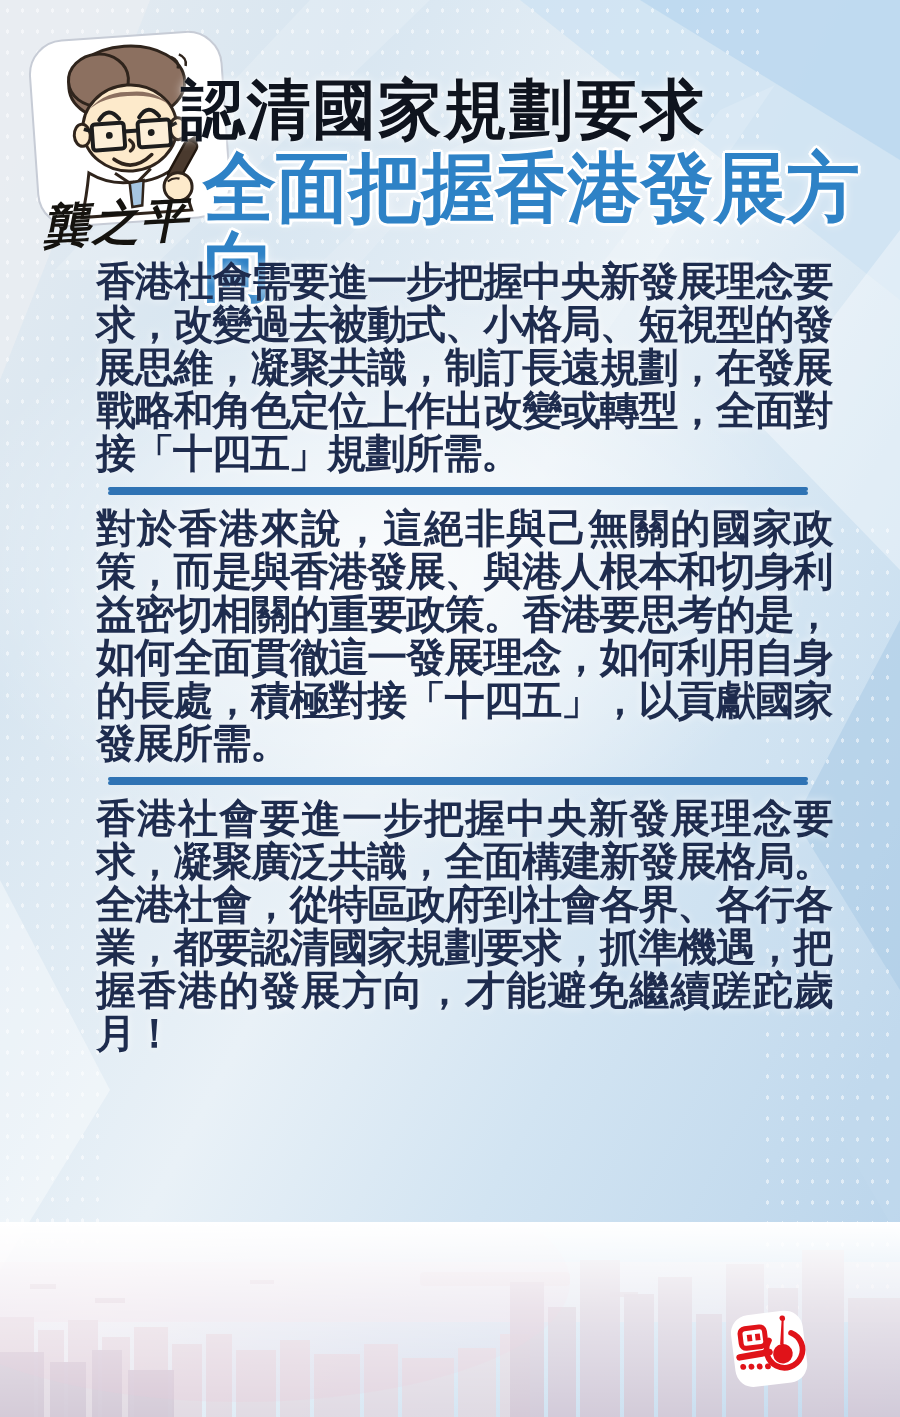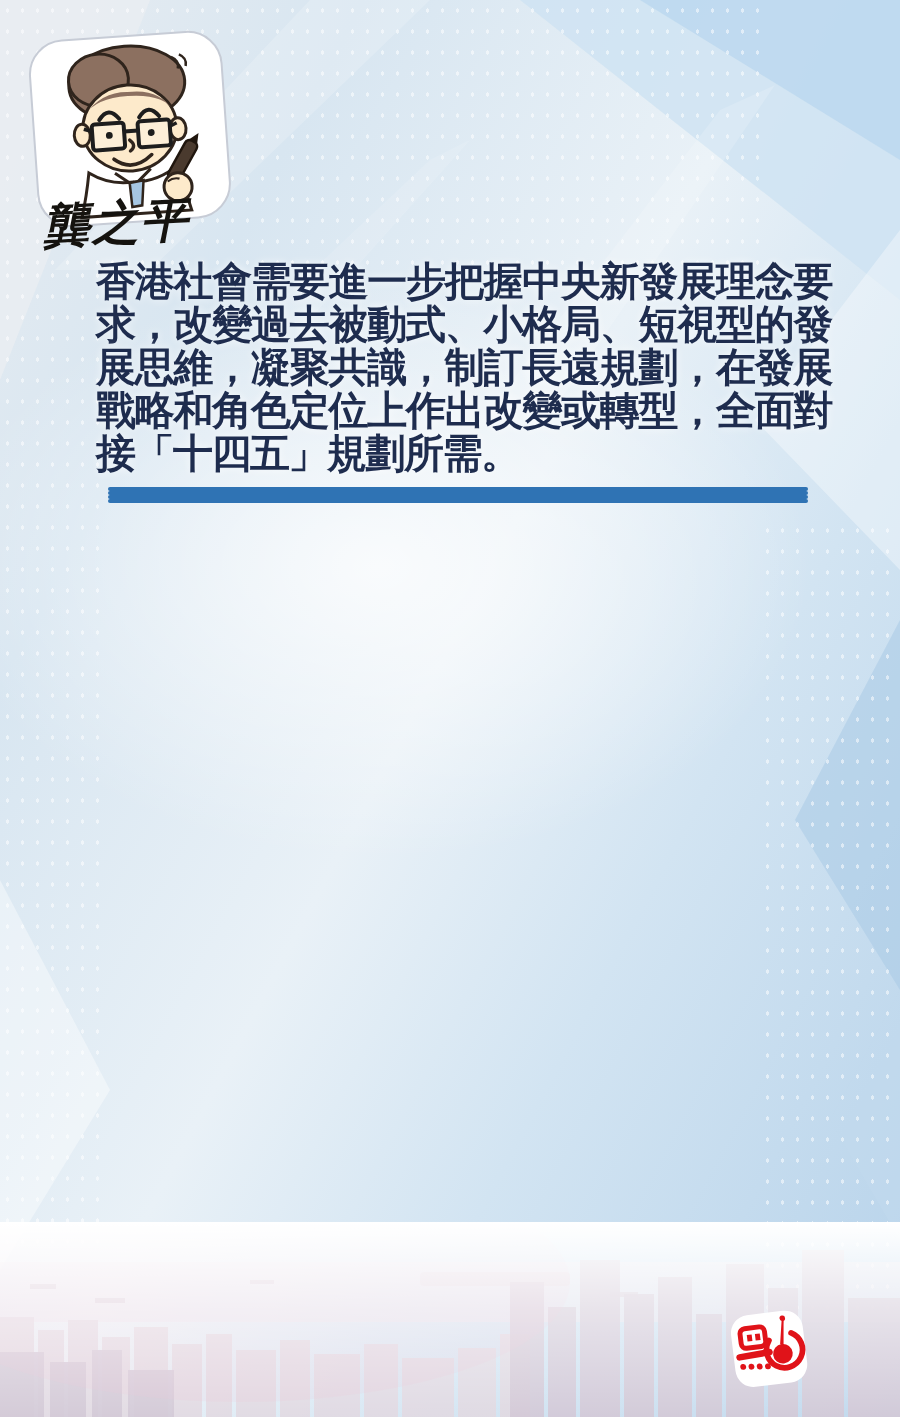--- a/index.html
+++ b/index.html
@@ -185,27 +185,33 @@
           <polygon points="141,108 150,108 146,98" fill="#20160e"></polygon>
         </g>
         <circle cx="148" cy="158" r="14" fill="#fdeacb" stroke="#2f241c" stroke-width="3"></circle>
         <path d="M138,152 q6,-4 12,-2" fill="none" stroke="#2f241c" stroke-width="2.2"></path>
       </g>
     </g>
   </svg>
 
   <div id="signature">龔之平</div>
 
+  <div id="titles">
+    <div id="title-line1">認清國家規劃要求</div>
+    <div id="title-line2">全面把握香港發展方向</div>
+  </div>
 
   <div id="article">
     <p>香港社會需要進一步把握中央新發展理念要求，改變過去被動式、小格局、短視型的發展思維，凝聚共識，制訂長遠規劃，在發展戰略和角色定位上作出改變或轉型，全面對接「十四五」規劃所需。</p>
     <hr class="divider">
     <hr class="divider">
-    <hr class="divider">
-    <hr class="divider">
+    <p>對於香港來說，這絕非與己無關的國家政策，而是與香港發展、與港人根本和切身利益密切相關的重要政策。香港要思考的是，如何全面貫徹這一發展理念，如何利用自身的長處，積極對接「十四五」，以貢獻國家發展所需。</p>
+    <hr class="divider">
+    <hr class="divider">
+    <p>香港社會要進一步把握中央新發展理念要求，凝聚廣泛共識，全面構建新發展格局。全港社會，從特區政府到社會各界、各行各業，都要認清國家規劃要求，抓準機遇，把握香港的發展方向，才能避免繼續蹉跎歲月！</p>
   </div>
 
   <svg id="logo" viewBox="0 0 100 106">
     <g transform="rotate(-7 50 53)">
       <rect x="6" y="10" width="88" height="88" rx="22" fill="#ffffff"></rect>
       <g fill="none" stroke="#e01319" stroke-linecap="round">
 
         <rect x="17" y="26" width="30" height="24" rx="6" stroke-width="6"></rect>
 
         <path d="M13,60 L50,58" stroke-width="8"></path>

